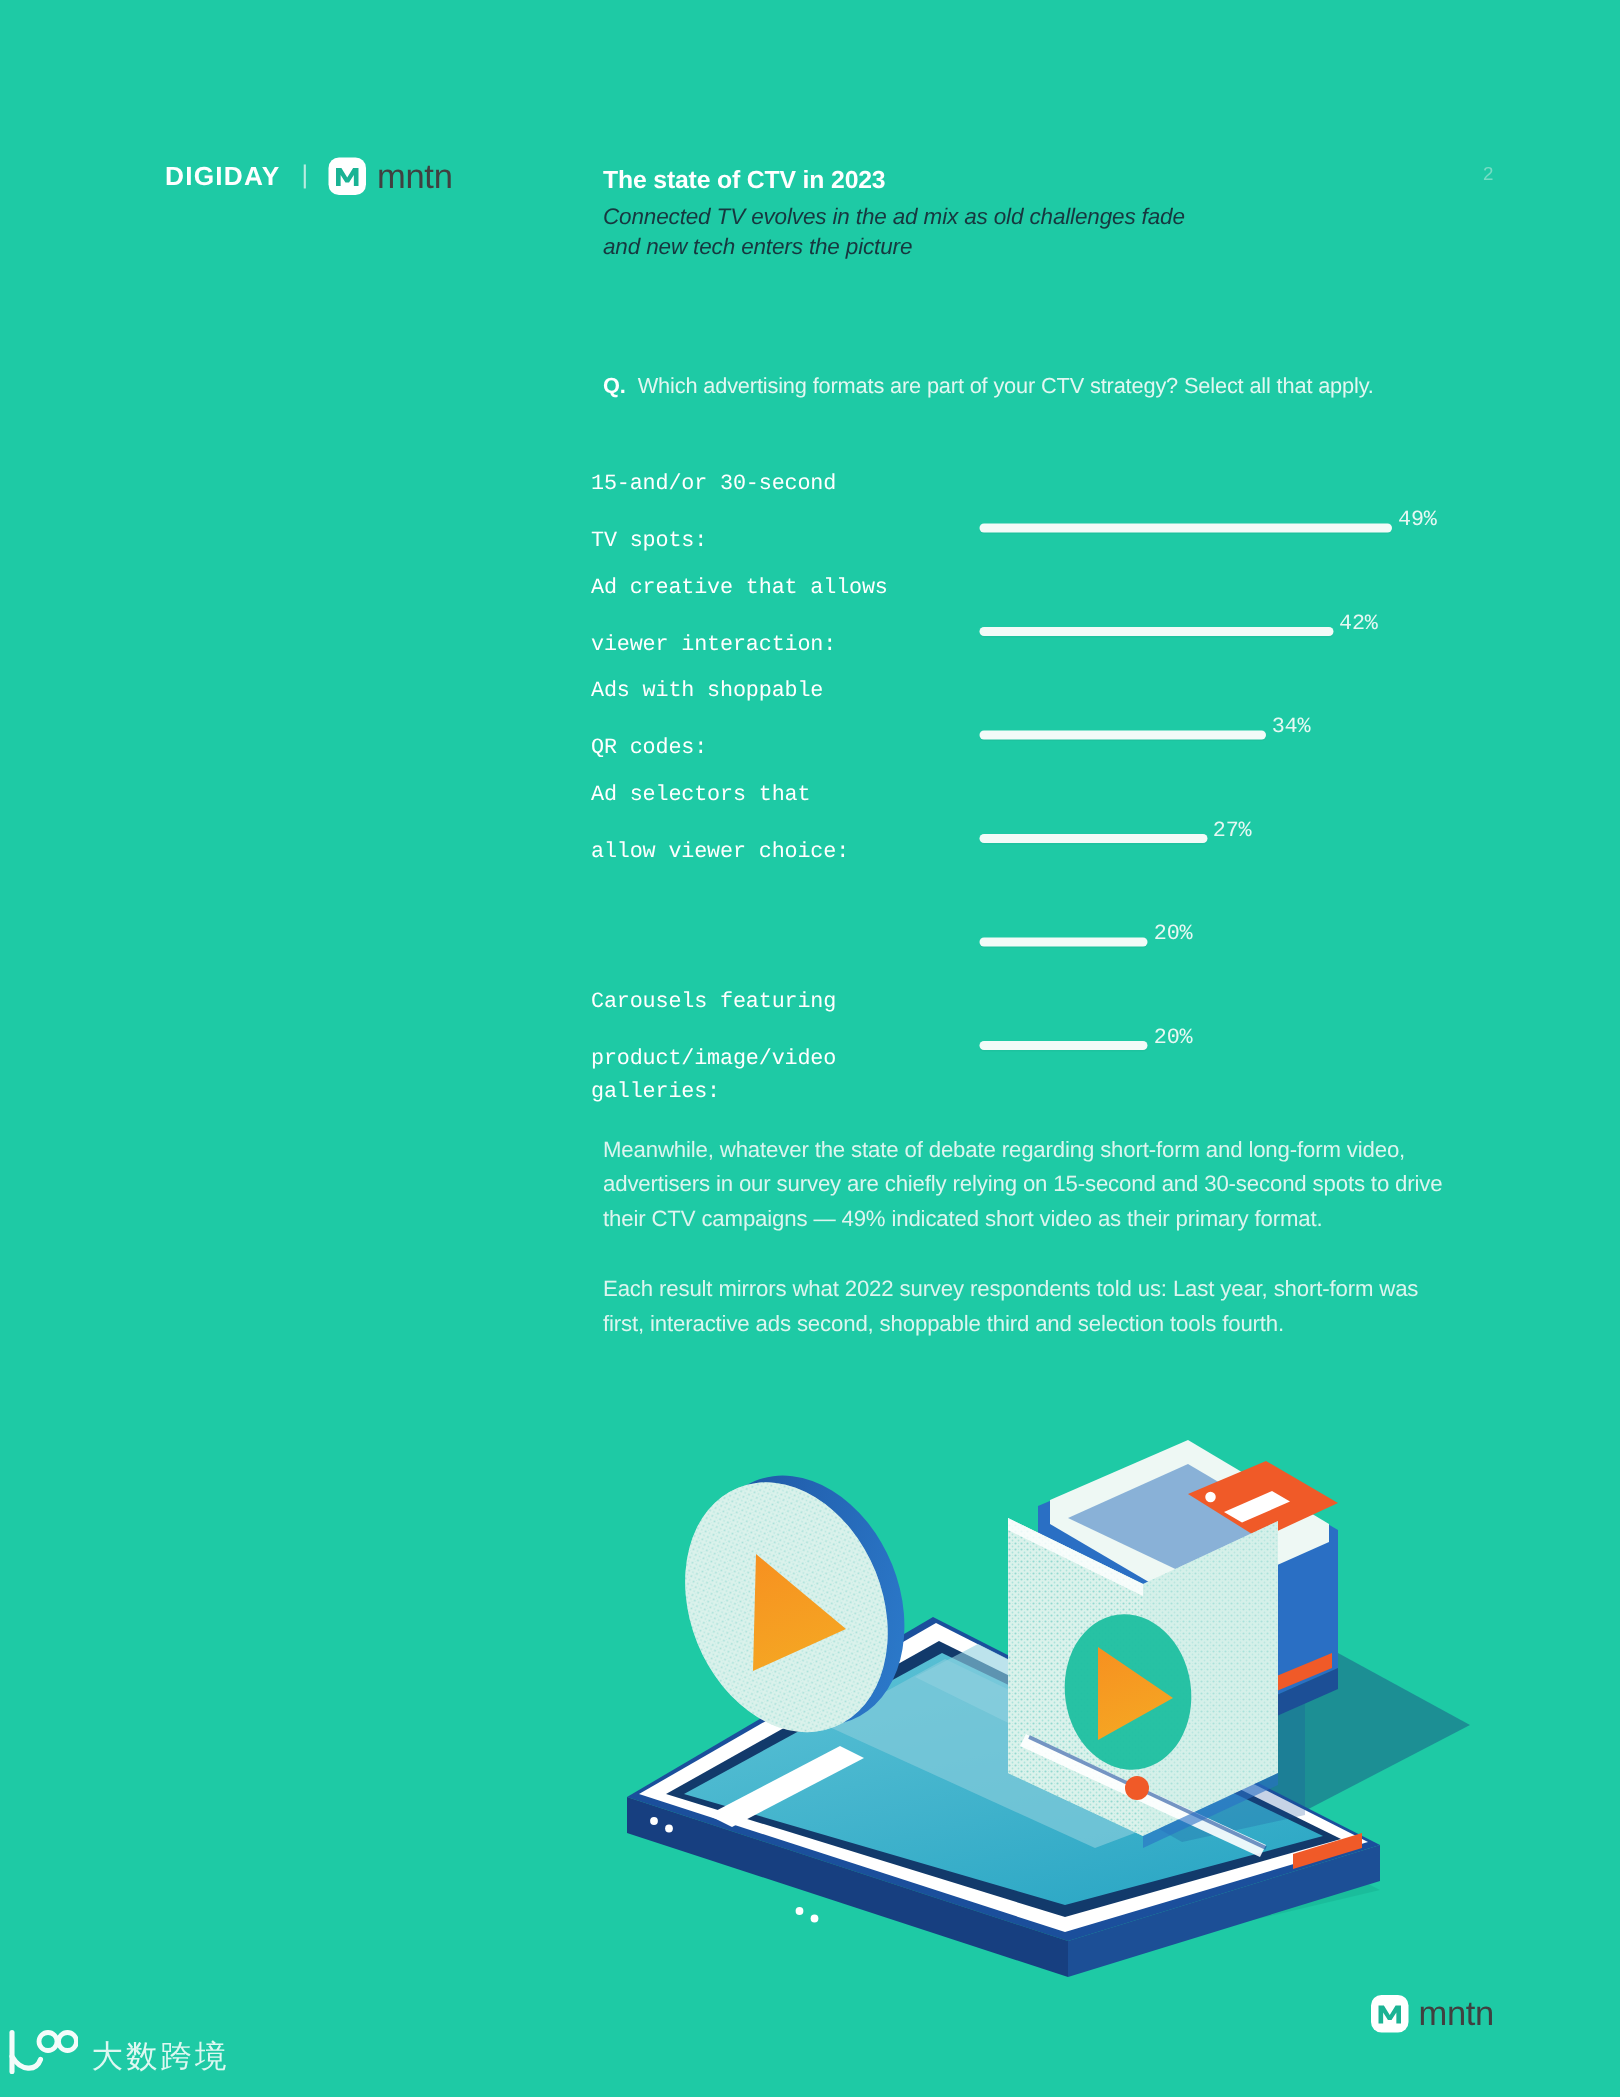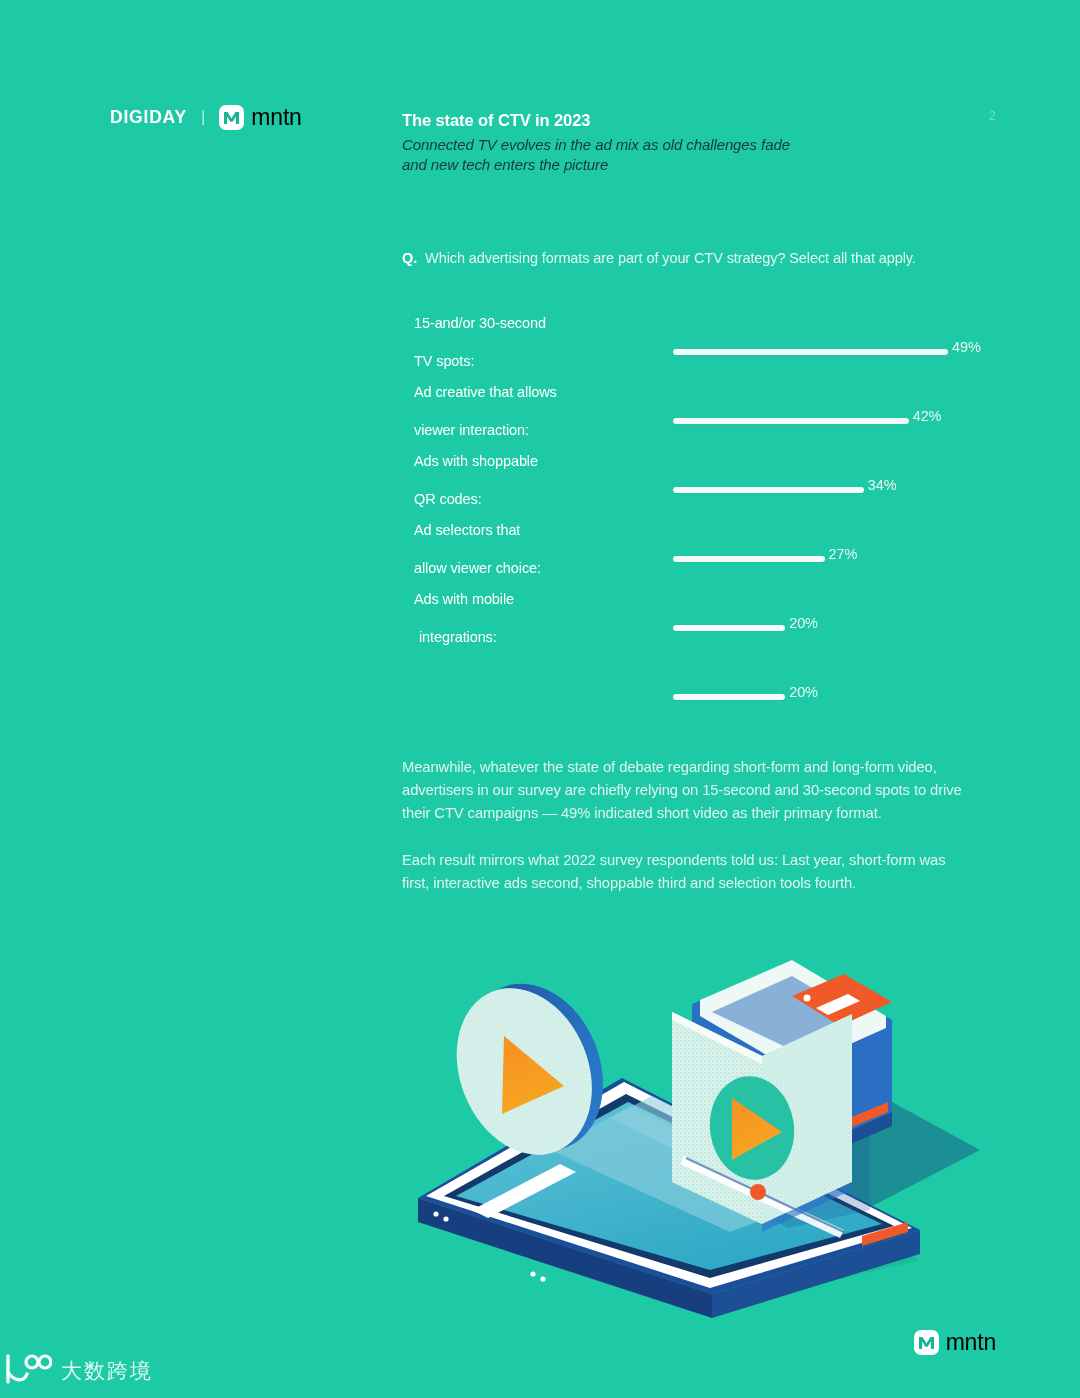--- a/index.html
+++ b/index.html
@@ -27,21 +27,21 @@
   .brand-sep {
     color: #b9ece0; font-size: 17px; font-weight: 300;
     transform: translateY(-1px);
   }
   .mntn-lockup { display: flex; align-items: center; gap: 7px; }
   .mntn-mark {
     width: 25px; height: 25px; border-radius: 7px; background: #ffffff;
     display: flex; align-items: center; justify-content: center;
   }
   .mntn-word {
-    color: #000000; font-size: 23px; font-weight: 500; letter-spacing: -0.2px;
+    color: #404040; font-size: 23px; font-weight: 500; letter-spacing: -0.2px;
   }
 
   .header-text { position: absolute; left: 402px; top: 109px; width: 540px; }
   .doc-title {
     color: #ffffff; font-size: 16.5px; font-weight: bold;
     letter-spacing: -0.1px; line-height: 1.35;
   }
   .doc-sub {
     color: #17373f; font-size: 15px; line-height: 1.33;
     margin-top: 4px; letter-spacing: -0.1px; font-style: italic;
@@ -54,21 +54,21 @@
   
   .question {
     position: absolute; left: 402px; top: 250px; width: 600px;
     font-size: 14.5px; color: #e2f7f1; letter-spacing: -0.1px;
   }
   .question .qmark {
     color: #ffffff; font-weight: bold; margin-right: 8px;
   }
 
   
-  .chart { position: absolute; left: 414px; top: 306px; width: 620px; }
+  .chart { position: absolute; left: 394px; top: 306px; width: 620px; font-family: Liberation Mono, monospace; }
   .row {
     position: relative; height: 69px;
   }
   .row-label {
     position: absolute; left: 0; top: 6px; width: 250px;
     color: #ffffff; font-size: 14.5px; line-height: 1.56;
     letter-spacing: -0.1px;
   }
   .row-label .l2 { display: block; margin-top: 15px; }
   .bar-wrap {
@@ -190,31 +190,31 @@
         <span>Ad selectors that</span>
         <span class="l2">allow viewer choice:</span>
       </div>
       <div class="bar-wrap">
         <div class="bar" style="width: 151.5px;"></div>
         <div class="bar-val">27%</div>
       </div>
     </div>
 
     <div class="row indent">
-      <div class="row-label">
-        <span>Ads with mobile</span>
-        <span class="l2">integrations:</span>
-      </div>
       <div class="bar-wrap">
         <div class="bar" style="width: 112.2px;"></div>
         <div class="bar-val">20%</div>
       </div>
     </div>
 
     <div class="row">
+      <div class="row-label">
+        <span>Carousels featuring</span>
+        <span class="l2">product/image/video galleries:</span>
+      </div>
       <div class="bar-wrap">
         <div class="bar" style="width: 112.2px;"></div>
         <div class="bar-val">20%</div>
       </div>
     </div>
 
   </div>
 
   <div class="body-copy">
     <p class="para">Meanwhile, whatever the state of debate regarding short-form and long-form video, advertisers in our survey are chiefly relying on 15-second and 30-second spots to drive their CTV campaigns — 49% indicated short video as their primary format.</p>

